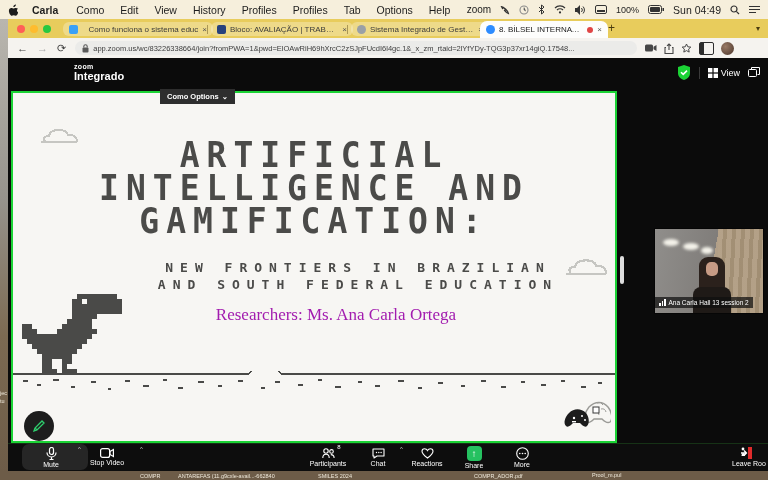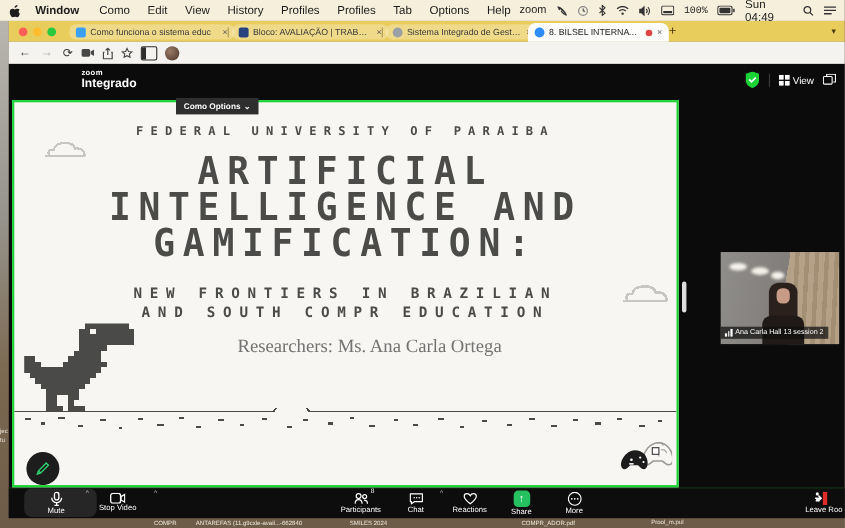--- a/index.html
+++ b/index.html
@@ -18,21 +18,21 @@
   .desk-left{left:0;top:19px;width:8px;height:453px;
      background:linear-gradient(#b9b6af 0%,#96938c 40%,#7c6a52 70%,#6d5c48 100%);z-index:1;}
   .desk-bottom{left:0;top:471px;width:768px;height:9px;background:#6d5c48;z-index:1;}
   .desk-frag{position:absolute;font-size:5.5px;color:#efe9db;white-space:nowrap;}
   
   .tabstrip{left:8px;top:19px;width:760px;height:19px;background:#e8cc5c;z-index:40;}
   .lights{position:absolute;left:9px;top:5.5px;display:flex;gap:5px;}
   .light{width:8px;height:8px;border-radius:50%;}
   .tab{position:absolute;top:2px;height:17px;display:flex;align-items:center;
        padding:0 6px;font-size:8px;color:#3b3b3b;border-radius:7px 7px 0 0;}
-  .tab .title{overflow:hidden;text-overflow:ellipsis;white-space:nowrap;flex:1;}
+  .tab .title{overflow:hidden;text-overflow:ellipsis;white-space:nowrap;flex:1;text-align:right;}
   .tab .x{margin-left:4px;color:#555;font-size:8px;}
   .tab-inactive{background:rgba(255,255,255,0.28);top:3px;height:14px;border-radius:6px;}
   .tab-active{background:#fdfdfc;color:#202020;}
   .fav{width:9px;height:9px;border-radius:2px;margin-right:4px;flex:0 0 auto;}
   .tabsep{position:absolute;top:6px;width:1px;height:9px;background:rgba(90,70,20,.45);}
   .newtab{position:absolute;top:2px;font-size:12px;color:#4a3c10;}
   
   .toolrow{left:8px;top:38px;width:760px;height:20px;background:#f5f3ef;z-index:40;
            display:flex;align-items:center;}
   .navbtn{font-size:11px;color:#3c3c3c;margin-left:9px;}
@@ -62,23 +62,23 @@
   
   .shared{position:absolute;left:3px;top:33px;width:606px;height:352px;
           border:2px solid #1bd335;background:#f7f6f3;box-sizing:border-box;z-index:32;}
   .slide{position:absolute;left:0;top:0;width:602px;height:348px;overflow:hidden;
          color:#4b4b49;}
   .px{font-family:"DejaVu Sans Mono",monospace;font-weight:bold;text-align:center;}
   .uni{position:absolute;left:0;top:20px;width:602px;font-size:11px;letter-spacing:6.5px;}
   .bigtitle{position:absolute;left:0;top:48px;width:602px;font-size:33px;
             letter-spacing:7px;line-height:31px;transform:scaleY(1.06);}
   .subtitle{position:absolute;left:0;top:166px;width:602px;font-size:13px;
-            letter-spacing:7px;line-height:17px;}
+            letter-spacing:7px;line-height:17px;padding-left:44px;}
   .research{position:absolute;left:0;top:210px;width:646px;text-align:center;
-            font-family:"Liberation Serif",serif;font-size:17px;line-height:24px;color:#737373;}
+            font-family:"Liberation Serif",serif;font-size:17px;line-height:24px;color:#a21caf;}
   .scrollhandle{position:absolute;left:612px;top:198px;width:4px;height:28px;
                 background:#dedede;border-radius:2px;z-index:37;}
   
   .tile{position:absolute;left:646px;top:170px;width:108px;height:84px;background:#232323;
         border:1px solid #060606;overflow:hidden;z-index:35;}
   .scene{position:absolute;inset:0;
      background:linear-gradient(100deg,#908e8b 0%,#807d7a 52%,#b2a089 52%,#9d8a6f 100%);}
   .curtain{position:absolute;right:0;top:0;width:42%;height:100%;
      background:repeating-linear-gradient(93deg,#b5a289 0 5px,#a18e73 5px 9px);opacity:.9;}
   .lightspot{position:absolute;width:16px;height:7px;border-radius:50%;background:#f4f2ea;
@@ -109,21 +109,21 @@
 </style>
 </head>
 <body>
 
 <div class="abs menubar">
   <span class="item">
     <svg width="10" height="12" viewBox="0 0 10 12">
         <path fill="#1d1d1d" d="M7.2 1.2c-.5.6-1.3 1-1.9.9-.1-.7.3-1.4.7-1.8C6.5-.2 7.4-.5 8-.5c.1.7-.3 1.3-.8 1.7zM8 3c-1.1-.1-2 .6-2.5.6S4.2 3 3.3 3C2.1 3 .9 3.8.9 5.8c0 2.4 1.8 5 2.8 5 .5 0 1.2-.5 2-.5s1.4.5 2 .5c1 0 2.4-2.4 2.4-3.5-1.4-.6-1.7-2.7-.1-3.5C9.4 3.3 8.6 3 8 3z" transform="translate(0 1)"></path>
       </svg>
   </span>
-  <span class="app">Window</span>
+  <span class="app">Carla</span>
   <span class="item">Como</span>
   <span class="item">Edit</span>
   <span class="item">View</span>
   <span class="item">History</span>
   <span class="item">Profiles</span>
   <span class="item">Profiles</span>
   <span class="item">Tab</span>
   <span class="item">Options</span>
   <span class="item">Help</span>
   <span class="mb-right">
@@ -155,21 +155,21 @@
           <path fill="#333" d="M0 3h2l3-3v10L2 7H0z"></path>
           <path fill="none" stroke="#333" d="M6.5 3a3 3 0 0 1 0 4M8 1.5a5 5 0 0 1 0 7"></path>
         </svg>
       </span>
     <span>
         <svg width="12" height="9" viewBox="0 0 12 9">
           <rect x="0.5" y="0.5" width="11" height="8" rx="1.5" fill="none" stroke="#333"></rect>
           <rect x="2" y="5" width="8" height="2" fill="#333"></rect>
         </svg>
       </span>
-    <span style="font-size:9px;font-family:Liberation Mono, monospace;">100%</span>
+    <span style="font-size:9px;">100%</span>
     <span>
         <svg width="16" height="9" viewBox="0 0 16 9">
           <rect x="0.5" y="0.5" width="13" height="8" rx="2" fill="none" stroke="#333"></rect>
           <rect x="2" y="2" width="10" height="5" rx="1" fill="#333"></rect>
           <rect x="14.5" y="3" width="1.5" height="3" fill="#333"></rect>
         </svg>
       </span>
     <span>Sun 04:49</span>
     <span>
         <svg width="10" height="10" viewBox="0 0 10 10">
@@ -227,20 +227,27 @@
     <span class="x">×</span>
   </div>
   <span class="newtab" style="left:600px;">+</span>
   <span class="newtab" style="left:748px;font-size:8px;top:5px;">▾</span>
 </div>
 
 <div class="abs toolrow">
   <span class="navbtn">←</span>
   <span class="navbtn dim">→</span>
   <span class="navbtn">⟳</span>
+  <div class="urlpill">
+    <svg width="7" height="9" viewBox="0 0 7 9" style="margin-right:4px;flex:0 0 auto;">
+        <rect x="0.5" y="3.5" width="6" height="5" rx="1" fill="#5a5a5a"></rect>
+        <path fill="none" stroke="#5a5a5a" stroke-width="1.1" d="M1.8 3.5V2.5a1.7 1.7 0 0 1 3.4 0v1"></path>
+      </svg>
+    <span class="url">app.zoom.us/wc/83226338664/join?fromPWA=1&amp;pwd=ElOAwRiH69hXrcC2zSJpFUcdI6l4gc.1&amp;_x_zm_rtaid=2lYfYDy-TQG3p37xr14giQ.17548...</span>
+  </div>
   <div class="actions">
     <span>
         <svg width="12" height="8" viewBox="0 0 12 8">
           <rect x="0" y="0.5" width="8" height="7" rx="1.5" fill="#474747"></rect>
           <path fill="#474747" d="M8.5 2.8 11.5 1v6L8.5 5.2z"></path>
         </svg>
       </span>
     <span>
         <svg width="10" height="11" viewBox="0 0 10 11">
           <path fill="none" stroke="#474747" stroke-width="1.1" d="M2 4.5H1v6h8v-6H8M5 7V1M3 2.8 5 1l2 1.8"></path>
@@ -290,29 +297,28 @@
   <div class="shared">
     <div class="slide">
 
       <svg class="abs" style="left:24px;top:34px;" width="44" height="18" viewBox="0 0 44 18">
         <path d="M4 15h36M8 15q-3-6 4-6 1-6 10-6 8 0 9 5 9-1 9 7" fill="none" stroke="#c6c6c2" stroke-width="2" shape-rendering="crispEdges"></path>
       </svg>
       <svg class="abs" style="left:548px;top:164px;" width="50" height="20" viewBox="0 0 44 18">
         <path d="M4 15h36M8 15q-3-6 4-6 1-6 10-6 8 0 9 5 9-1 9 7" fill="none" stroke="#c6c6c2" stroke-width="2" shape-rendering="crispEdges"></path>
       </svg>
 
-      <div class="px uni">FEDERAL UNIVERSITY OF PARAIBA</div>
       <div class="px bigtitle">
         <div>ARTIFICIAL</div>
         <div>INTELLIGENCE AND</div>
         <div>GAMIFICATION:</div>
       </div>
       <div class="px subtitle">
         <div>NEW FRONTIERS IN BRAZILIAN</div>
-        <div>AND SOUTH COMPR EDUCATION</div>
+        <div>AND SOUTH FEDERAL EDUCATION</div>
       </div>
       <div class="research">
         <div>Researchers: Ms. Ana Carla Ortega</div>
       </div>
 
       <svg class="abs" style="left:9px;top:201px;" width="100" height="80" viewBox="0 0 20 16" shape-rendering="crispEdges">
         <g fill="#4a4a48">
           <rect x="11" y="0" width="8" height="1"></rect>
             <rect x="10" y="1" width="10" height="1"></rect>
           <rect x="10" y="2" width="10" height="1"></rect>

